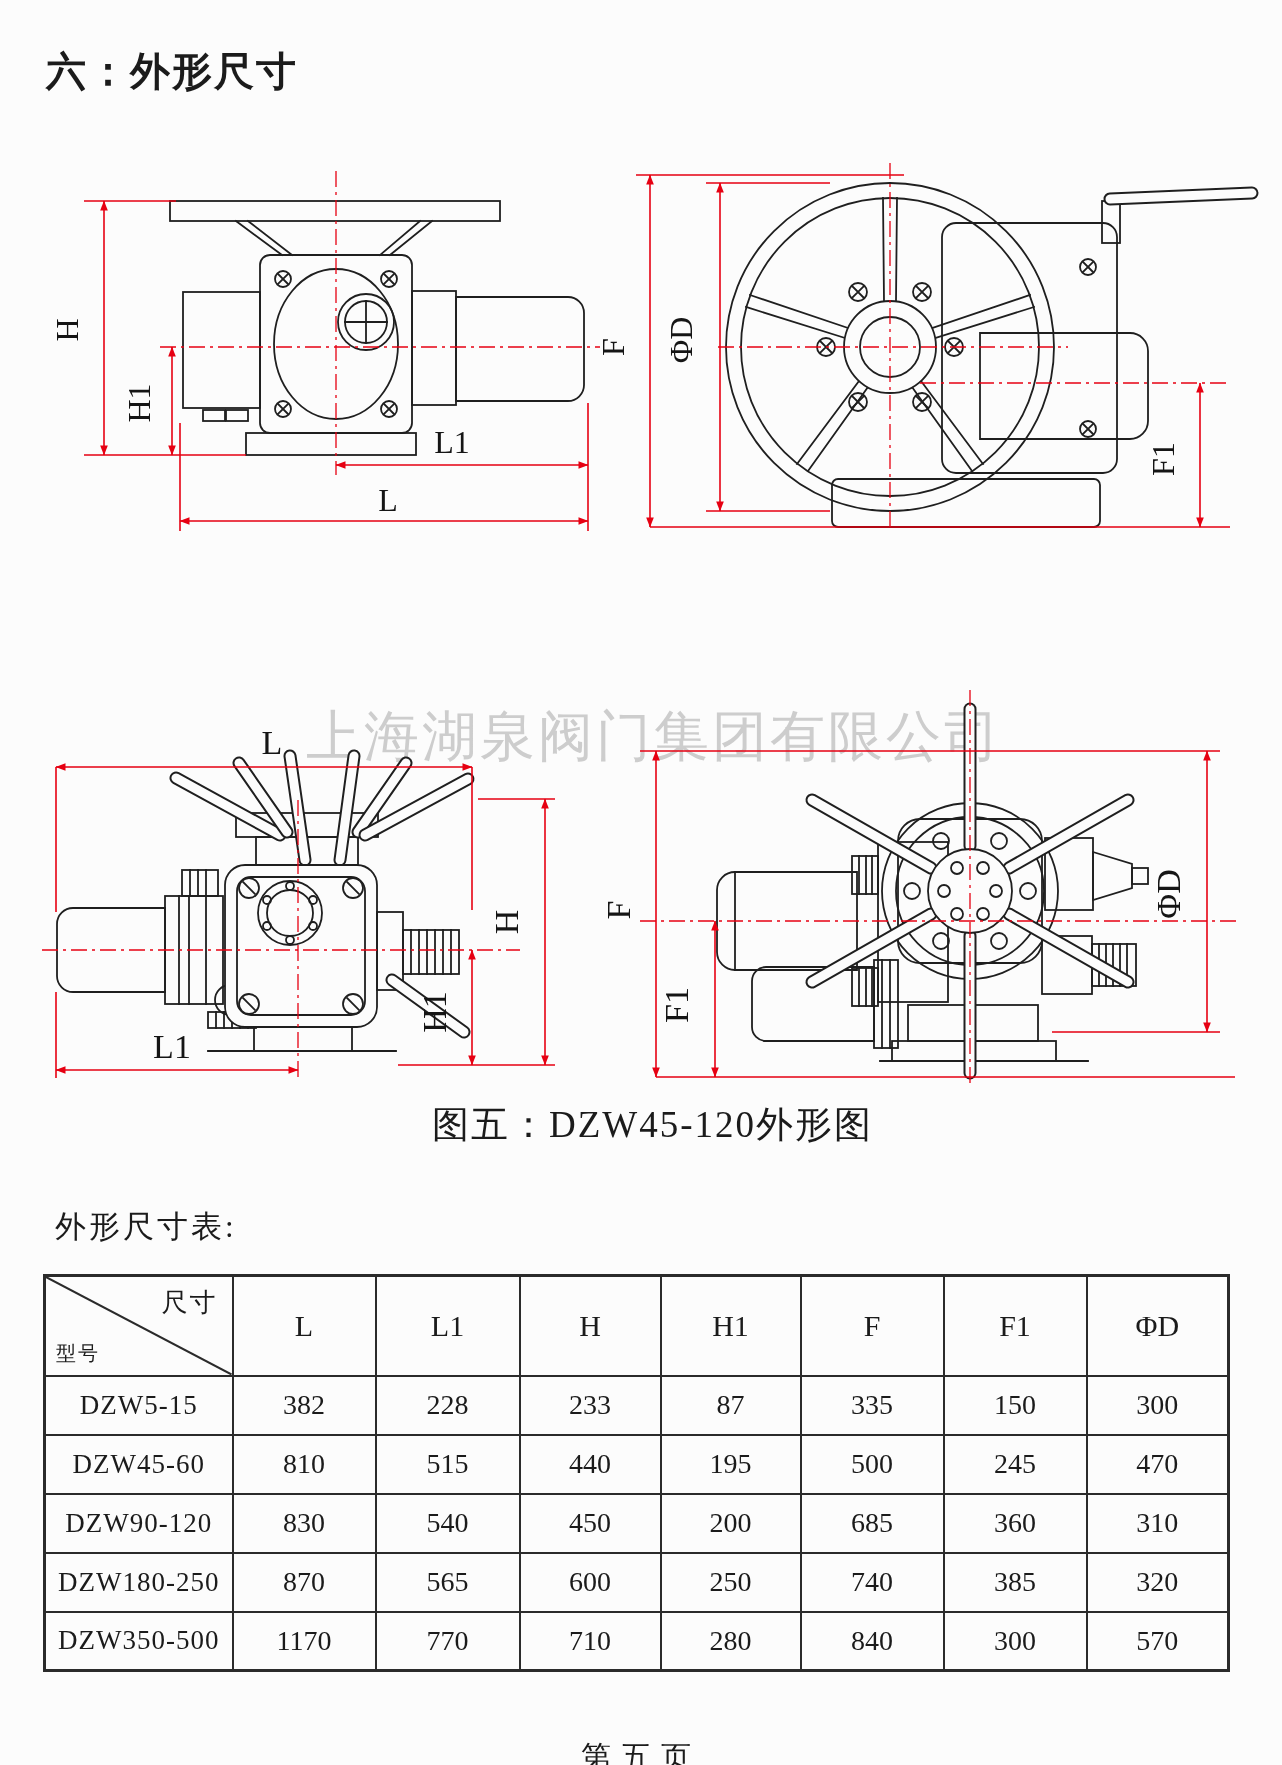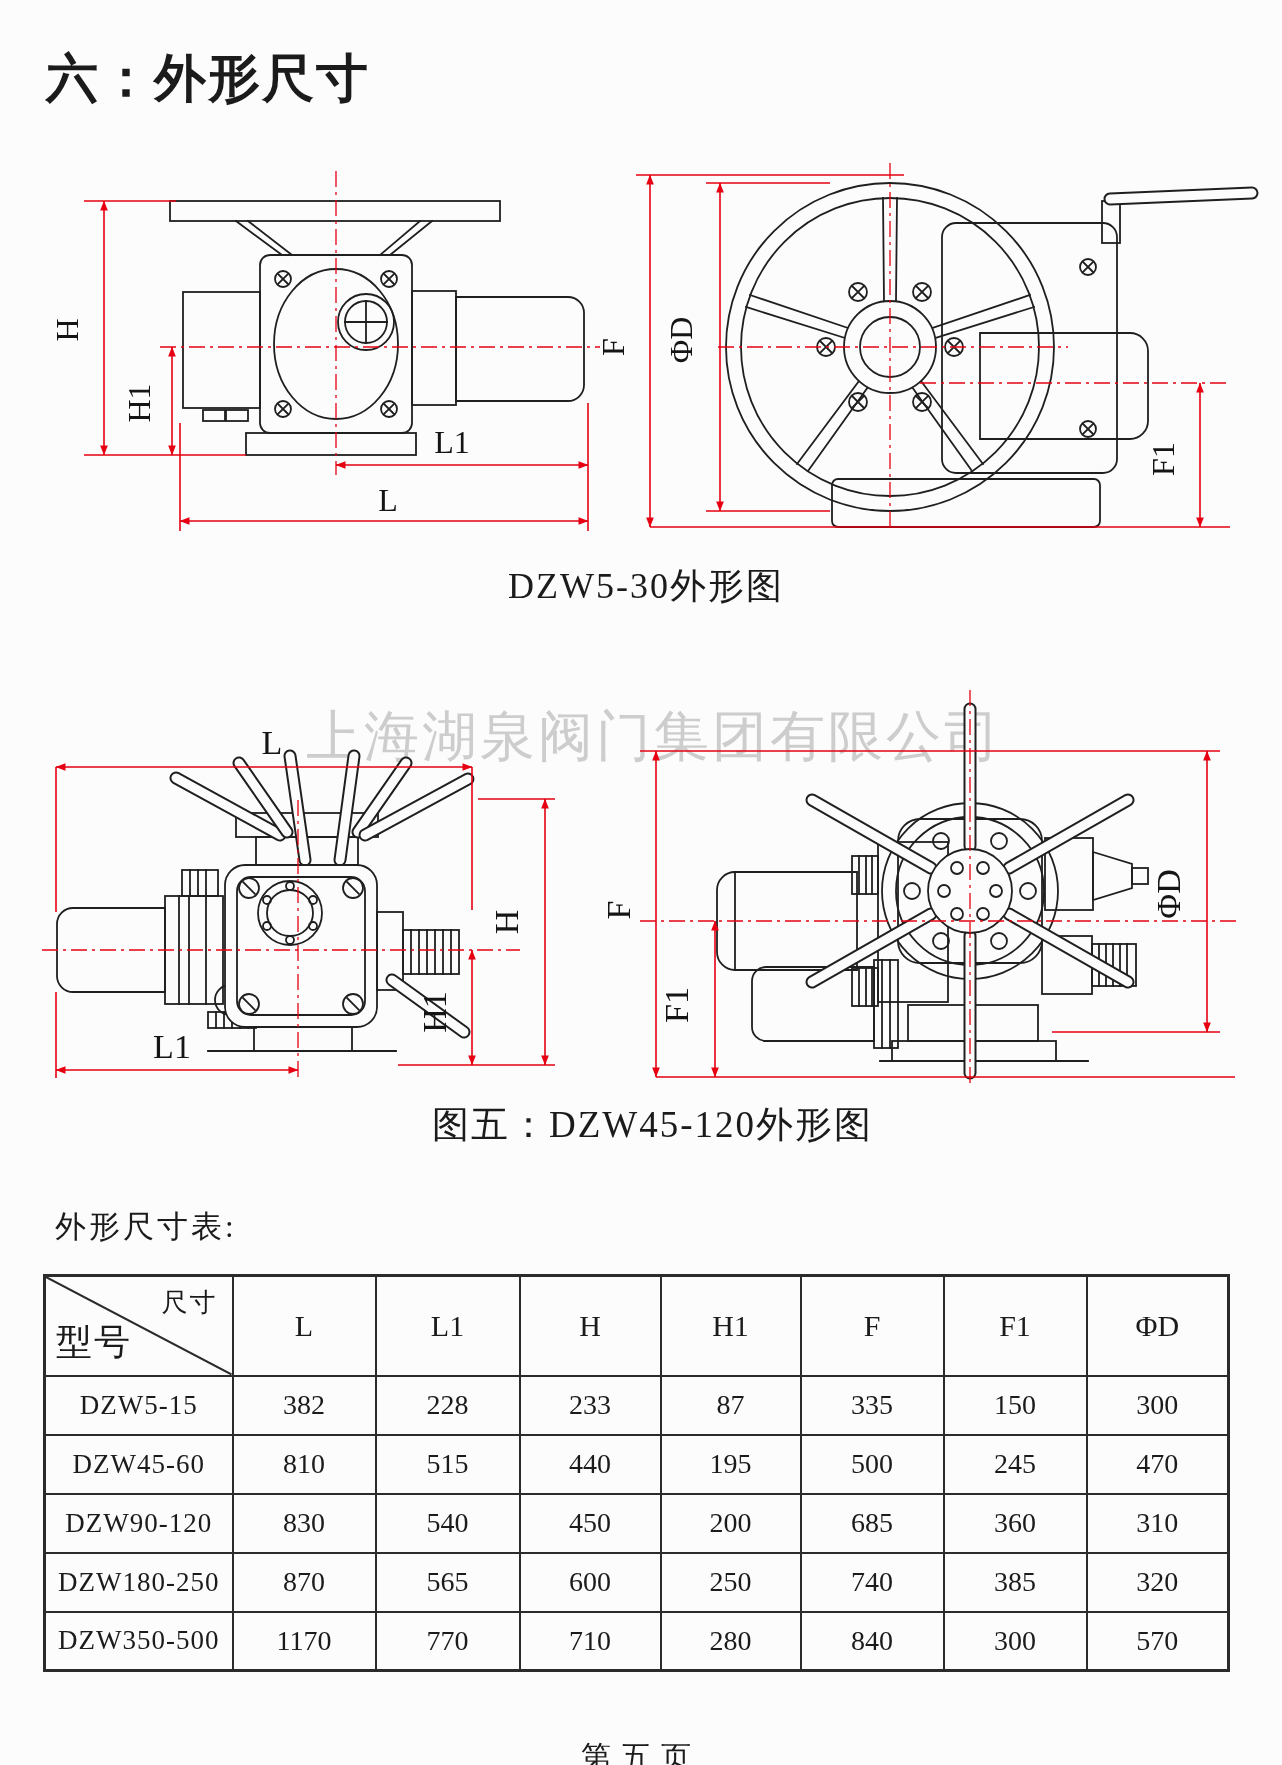--- a/index.html
+++ b/index.html
@@ -2,21 +2,21 @@
 <html><head>
 <meta charset="utf-8">
 <style>
   html,body{margin:0;padding:0;background:#ffffff;}
   #page{
     position:relative;width:1282px;height:1765px;margin:0 auto;
     background:#fcfcfc;overflow:hidden;
     font-family:"Liberation Serif","DejaVu Serif",serif;color:#1b1b1b;
   }
   .abs{position:absolute;}
-  #doc-title{left:46px;top:44px;font-size:52px;font-weight:600;letter-spacing:2px;}
+  #doc-title{left:46px;top:44px;font-size:40px;font-weight:600;letter-spacing:2px;}
   #watermark{
     left:306px;top:700px;font-size:55px;letter-spacing:3px;
     color:#9f9f9f;opacity:.5;white-space:nowrap;z-index:1;
   }
   .caption{font-size:36px;letter-spacing:2px;z-index:3;}
   #caption1{left:508px;top:562px;}
   #caption2{left:410px;top:1100px;font-size:37px;margin-left:22px;}
   #table-label{left:55px;top:1206px;font-size:31px;letter-spacing:3px;}
   #page-footer{left:0;top:1737px;width:1282px;text-align:center;font-size:30px;letter-spacing:10px;}
   svg.fig{position:absolute;z-index:2;overflow:visible;}
@@ -38,21 +38,21 @@
     font-size:28px;font-weight:normal;padding:0;
   }
   #dim-table{border:3px solid #2b2b2b;}
   #dim-table tr{height:59px;padding-left:39px;}
   #dim-table tr.hdr{height:100px;}
   #dim-table tr.hdr th{font-size:30px;}
   #dim-table td.model{font-size:27px;letter-spacing:1px;}
   th.corner{position:relative;padding:0;}
   th.corner .diag{position:absolute;left:0;top:0;width:100%;height:100%;}
   th.corner .tr{position:absolute;top:8px;right:14px;font-size:26px;letter-spacing:2px;}
-  th.corner .bl{position:absolute;bottom:8px;left:10px;font-size:36px;letter-spacing:2px;margin-top:25px;}
+  th.corner .bl{position:absolute;bottom:8px;left:10px;font-size:20px;letter-spacing:2px;margin-top:25px;}
 </style>
 </head>
 <body>
 
 <div id="page">
 
   <div class="abs" id="doc-title">六：外形尺寸</div>
 
   <div class="abs" id="watermark">上海湖泉阀门集团有限公司</div>
 
@@ -157,21 +157,20 @@
       <text class="lab" transform="translate(584,212) rotate(-90)">F</text>
       <path class="dim" d="M666,48 H790 M666,376 H790"></path>
       <line class="dim" x1="680" y1="48" x2="680" y2="376" marker-start="url(#m1)" marker-end="url(#m1)"></line>
       <text class="lab" transform="translate(652,205) rotate(-90)">ΦD</text>
       <path class="dim" d="M610,392 H1190"></path>
       <line class="dim" x1="1160" y1="248" x2="1160" y2="392" marker-start="url(#m1)" marker-end="url(#m1)"></line>
       <text class="lab" transform="translate(1134,324) rotate(-90)">F1</text>
     </g>
   </svg>
 
-  <div class="abs caption" id="caption1">DZW5-30外形图</div>
 
   <svg id="fig2" class="fig" width="1240" height="435" viewBox="0 0 1240 435">
     <defs>
       <marker id="m2" viewBox="0 0 10 10" refX="9.5" refY="5" markerWidth="18" markerHeight="10" markerUnits="userSpaceOnUse" orient="auto-start-reverse">
         <path d="M0,1.2 L10,5 L0,8.8 Z" fill="#e60012"></path>
       </marker>
     </defs>
 
     <g>
       <path class="blk" d="M33,248 h92 v84 h-92 a16,16 0 0 1 -16,-16 v-52 a16,16 0 0 1 16,-16 z"></path>

